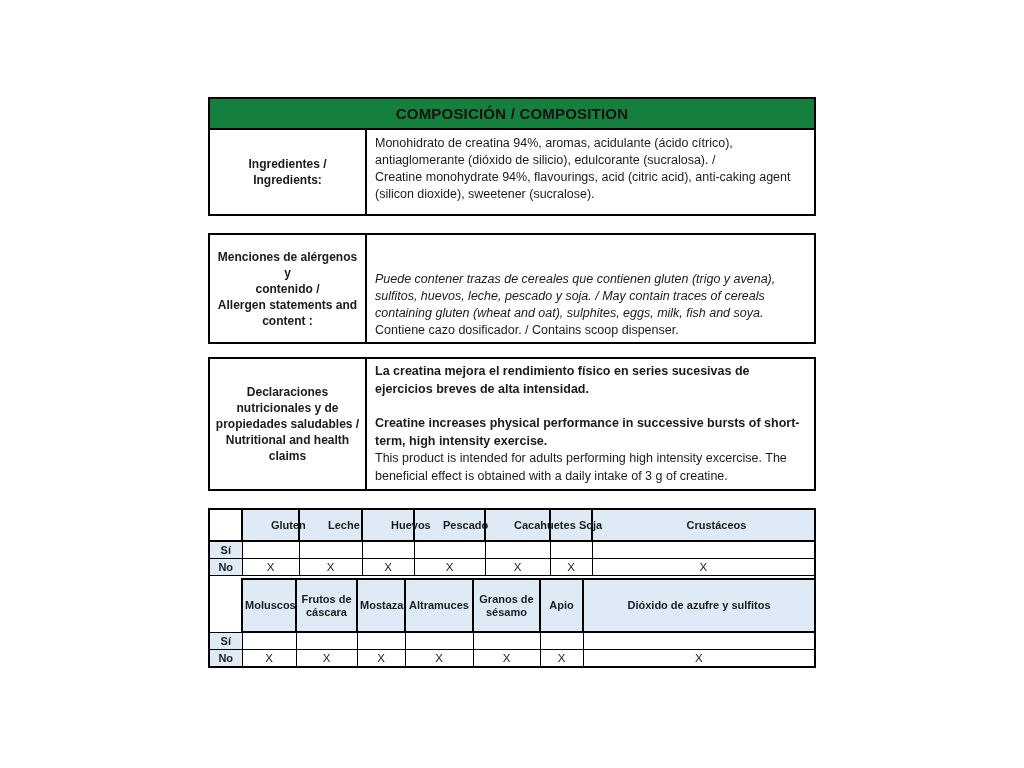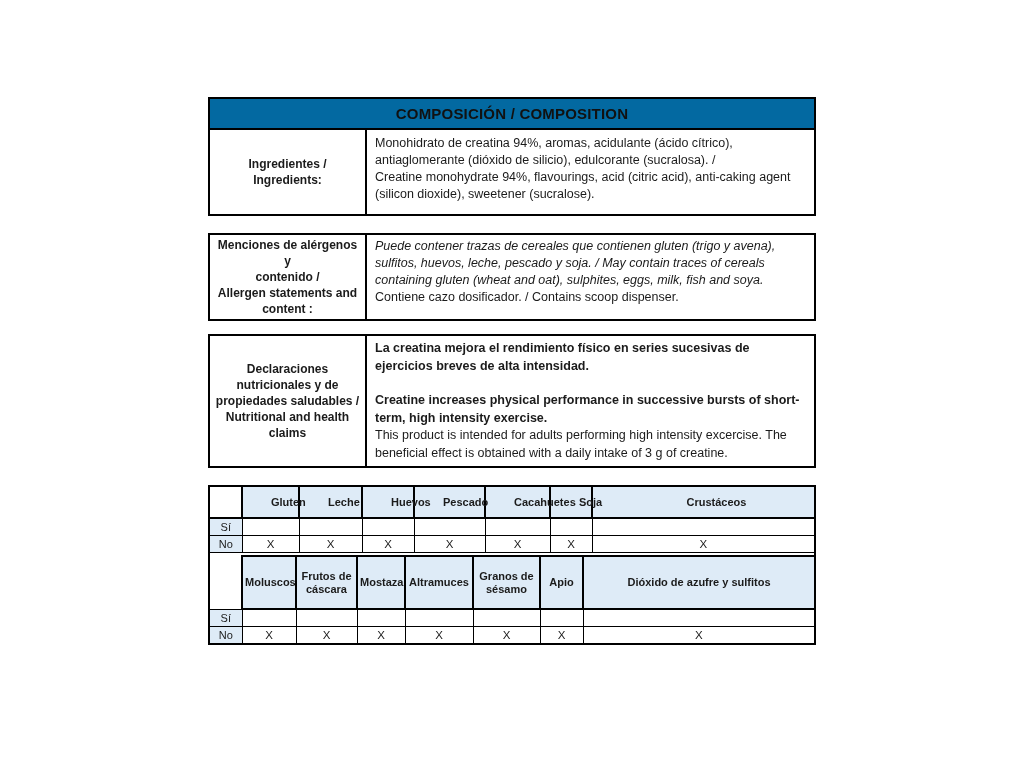--- a/index.html
+++ b/index.html
@@ -7,57 +7,57 @@
   .page {
     position:relative; width:1024px; height:768px; background:#ffffff;
     font-family:"Liberation Sans", sans-serif; color:#1b1b1b; overflow:hidden;
   }
   .doc { position:absolute; left:208px; top:97px; width:608px; }
 
   .box { border:2px solid #000; background:#fff; }
 
   
   .title-bar {
-    height:31px; background:#0369a1; border-bottom:2px solid #000;
+    height:31px; background:#15803d; border-bottom:2px solid #000;
     display:flex; align-items:center; justify-content:center;
     font-weight:bold; font-size:15px; letter-spacing:.2px; color:#111;
   }
   .row { display:flex; }
   .label-cell {
     flex:0 0 157px; border-right:2px solid #000;
     display:flex; flex-direction:column; align-items:center; justify-content:center;
     text-align:center; font-weight:bold; font-size:12px; line-height:16px; padding:2px 3px;
   }
   .text-cell { flex:1 1 auto; padding:5px 8px 4px 8px; font-size:12.5px; line-height:17px; }
   .t1-row { height:84px; }
   .italic { font-style:italic; }
   .bold { font-weight:bold; }
   .spacer-line { height:17px; }
 
   .t2 { margin-top:17px; }
-  .t2 .text-cell { padding-top:3px; padding-bottom:3px; }
+  .t2 .text-cell { padding-top:3px; padding-bottom:3px;margin-top:33px; }
   .t3 { margin-top:13px; }
   .t3 .text-cell { line-height:17.5px; padding-top:4px; padding-bottom:4px; }
 
   
   .t4 { margin-top:17px; display:flex; height:160px; }
   .t4 .label-cell { flex:0 0 160px; }
   .grid-area { flex:1 1 auto; display:flex; flex-direction:column; background:#fff; }
   .grid-gap { height:16px; }
 
   table.agrid { border-collapse:collapse; width:100%; table-layout:fixed; }
   .agrid th {
     background:#deebf7; border:2px solid #000; font-weight:bold;
     font-size:11px; line-height:13px; padding:1px 2px; text-align:center; vertical-align:middle;
   }
   .agrid td {
     border:1px solid #000; text-align:center; font-size:11.5px;
     height:17px; padding:0 2px; background:#fff; vertical-align:middle;
   }
-  .agrid td.rowlbl { background:#deebf7; font-weight:normal; font-size:11px; }
+  .agrid td.rowlbl { background:#deebf7; font-weight:bold; font-size:11px; }
   .agrid th.corner1 { background:#fff; }
   .agrid2 th { height:53px; }
   .agrid2 th.corner2 { border:none; background:#fff; height:auto; }
   .agrid1 thead th { height:31px;padding-left:28px; }
   .no-top { border-top:0 !important; }
   .no-right { border-right:0 !important; }
   .no-bottom { border-bottom:0 !important; }
   .no-left { border-left:0 !important; }
 </style>
 </head>

